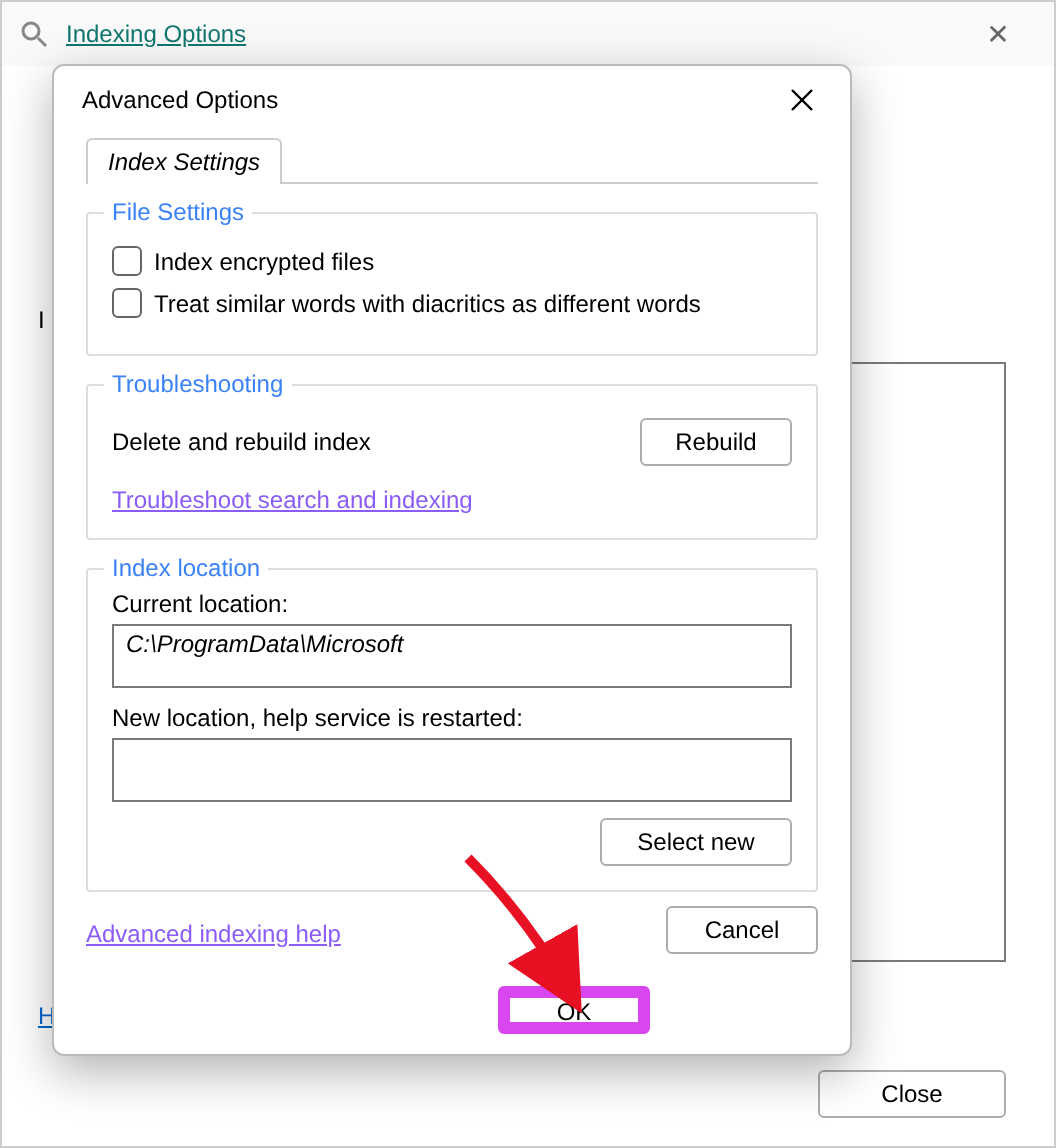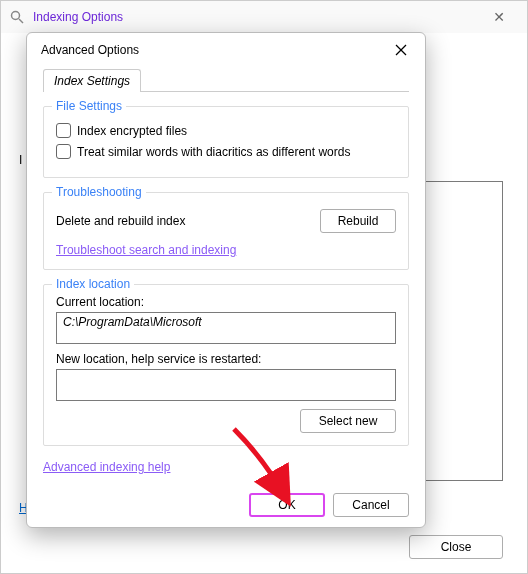--- a/index.html
+++ b/index.html
@@ -9,21 +9,21 @@
   position: absolute; top: 0; left: 0; width: 528px; height: 574px;
   background: #fff; border: 1px solid #ccc;
 }
 .parent-titlebar {
   height: 32px; display: flex; align-items: center; padding: 0 8px;
   background: #f9f9f9;
 }
 .parent-titlebar .icon {
   width: 16px; height: 16px; margin-right: 8px; display: inline-block;
 }
-.parent-titlebar .title { color: #6d28d9; flex: 1; }
+.parent-titlebar .title { color: #0f766e; flex: 1; text-decoration: underline; }
 .parent-titlebar .close { width: 40px; text-align: center; color: #666; font-size: 14px; }
 .parent-body { position: relative; padding: 20px; height: calc(100% - 32px); }
 .parent-body .side-label { position: absolute; left: 18px; top: 120px; color: #000; }
 .parent-body .big-box {
   position: absolute; left: 38px; right: 24px; top: 148px; height: 300px;
   border: 1px solid #7a7a7a; background: #fff;
 }
 .parent-body .h-link { position: absolute; left: 18px; top: 468px; color: #0066cc; text-decoration: underline; }
 .parent-body .close-btn {
   position: absolute; right: 24px; bottom: 14px;
@@ -79,21 +79,21 @@
 .text-field.readonly { background: #fff; color: #000; }
 .text-field.empty { background: #fff; }
 
 .select-new-row { display: flex; justify-content: flex-end; margin-top: 4px; }
 
 .help-link { margin: 14px 0 0 16px; display: inline-block; }
 
 .modal-footer {
   position: absolute; bottom: 10px; right: 16px; display: flex; gap: 8px;
 }
-.btn.primary { border: 2px solid #d946ef; }
+.btn.primary { border: 6px solid #d946ef; margin-top: 40px; }
 
 .arrow {
   position: absolute; left: 224px; top: 424px; pointer-events: none; z-index: 10;
 }
 </style>
 </head>
 <body>
 
 <div class="parent-window">
   <div class="parent-titlebar">

